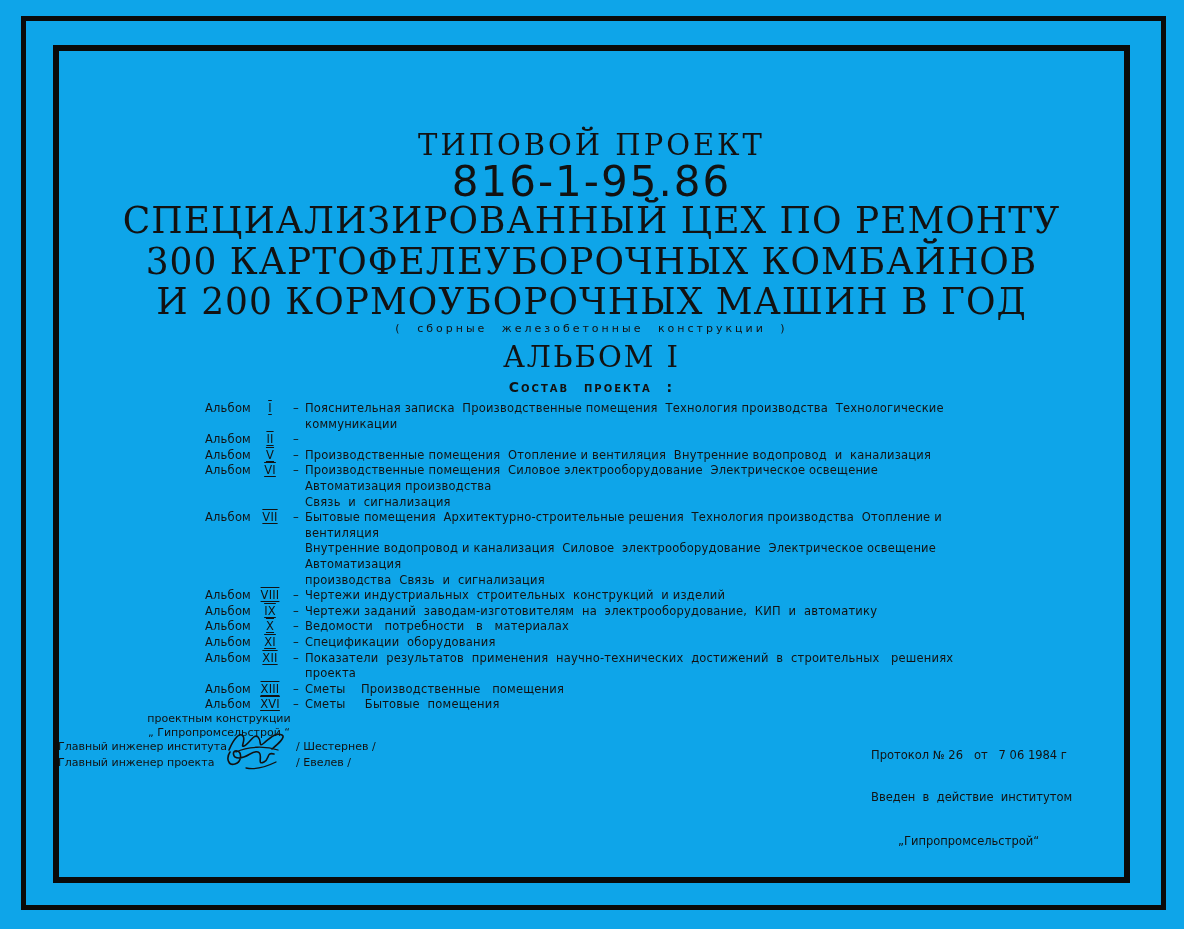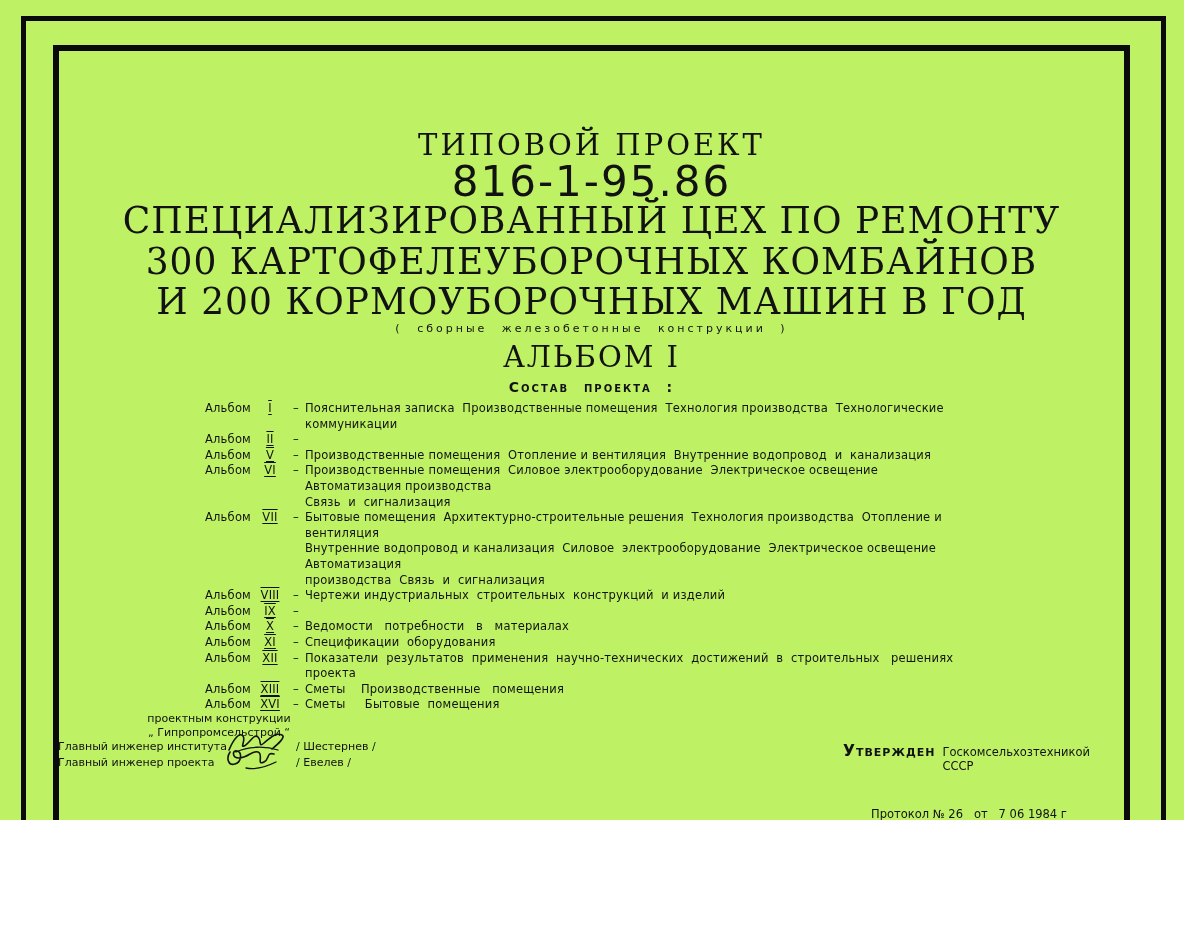--- a/index.html
+++ b/index.html
@@ -1,18 +1,18 @@
 <!DOCTYPE html>
 <html lang="ru"><head>
 <meta charset="utf-8">
 <style>
   * { margin:0; padding:0; box-sizing:border-box; }
   html,body { background:#ffffff; }
   body { width:1184px; height:929px; font-family:"DejaVu Sans", sans-serif; color:#121212; }
-  .page { position:relative; width:1184px; height:820px; background:#bef264; overflow:hidden; }
+  .page { position:relative; width:1184px; height:929px; background:#0ea5e9; overflow:hidden; }
 
   .frame-outer { position:absolute; left:21px; top:16px; width:1145px; height:894px;
                  border:5px solid #0a0a0a; }
   .frame-inner { position:absolute; left:53px; top:45px; width:1077px; height:838px;
                  border:6px solid #0a0a0a; }
 
   .centered { position:absolute; left:53px; width:1077px; text-align:center; }
 
   .doc-type { top:128px; font-family:"DejaVu Serif", serif; font-size:29px;
               letter-spacing:3px; font-weight:500; }
@@ -111,20 +111,21 @@
     <div class="album-row">
       <span class="album-word">Альбом</span>
         <span class="album-num">VIII</span>
         <span class="album-dash">–</span>
         <span class="album-desc">Чертежи индустриальных  строительных  конструкций  и изделий</span>
     </div>
     <div class="album-row">
       <span class="album-word">Альбом</span>
         <span class="album-num">IX</span>
         <span class="album-dash">–</span>
+        <span class="album-desc">Чертежи заданий  заводам-изготовителям  на  электрооборудование,  КИП  и  автоматику</span>
     </div>
     <div class="album-row">
       <span class="album-word">Альбом</span>
         <span class="album-num">X</span>
         <span class="album-dash">–</span>
         <span class="album-desc">Ведомости   потребности   в   материалах</span>
     </div>
     <div class="album-row">
       <span class="album-word">Альбом</span>
         <span class="album-num">XI</span>
@@ -170,22 +171,18 @@
         <svg width="62" height="26" viewBox="0 0 62 26">
           <path d="M4,8 C0,14 2,22 9,20 C16,18 16,8 11,7 C6,6 6,14 13,14 C22,14 26,6 32,8 C38,10 30,22 38,18 C44,15 40,8 48,10" fill="none" stroke="#121212" stroke-width="1.6" stroke-linecap="round"></path>
           <path d="M20,24 C30,26 42,22 50,18" fill="none" stroke="#121212" stroke-width="1.3" stroke-linecap="round"></path>
         </svg>
       </span>
       <span class="sig-name">/ Евелев /</span>
     </div>
   </div>
 
   <div class="approved">
-    <div class="approved-row1">
-      <span class="approved-heading">Утвержден</span>
-      <span class="approved-heading-rest">Госкомсельхозтехникой  СССР</span>
-    </div>
     <div class="approved-line ap-l1">Протокол № 26   от   7 06 1984 г</div>
     <div class="approved-line ap-l2">Введен  в  действие  институтом</div>
     <div class="approved-line ap-l3">„Гипропромсельстрой“</div>
     
   </div>
 </div>
 
 </body></html>

